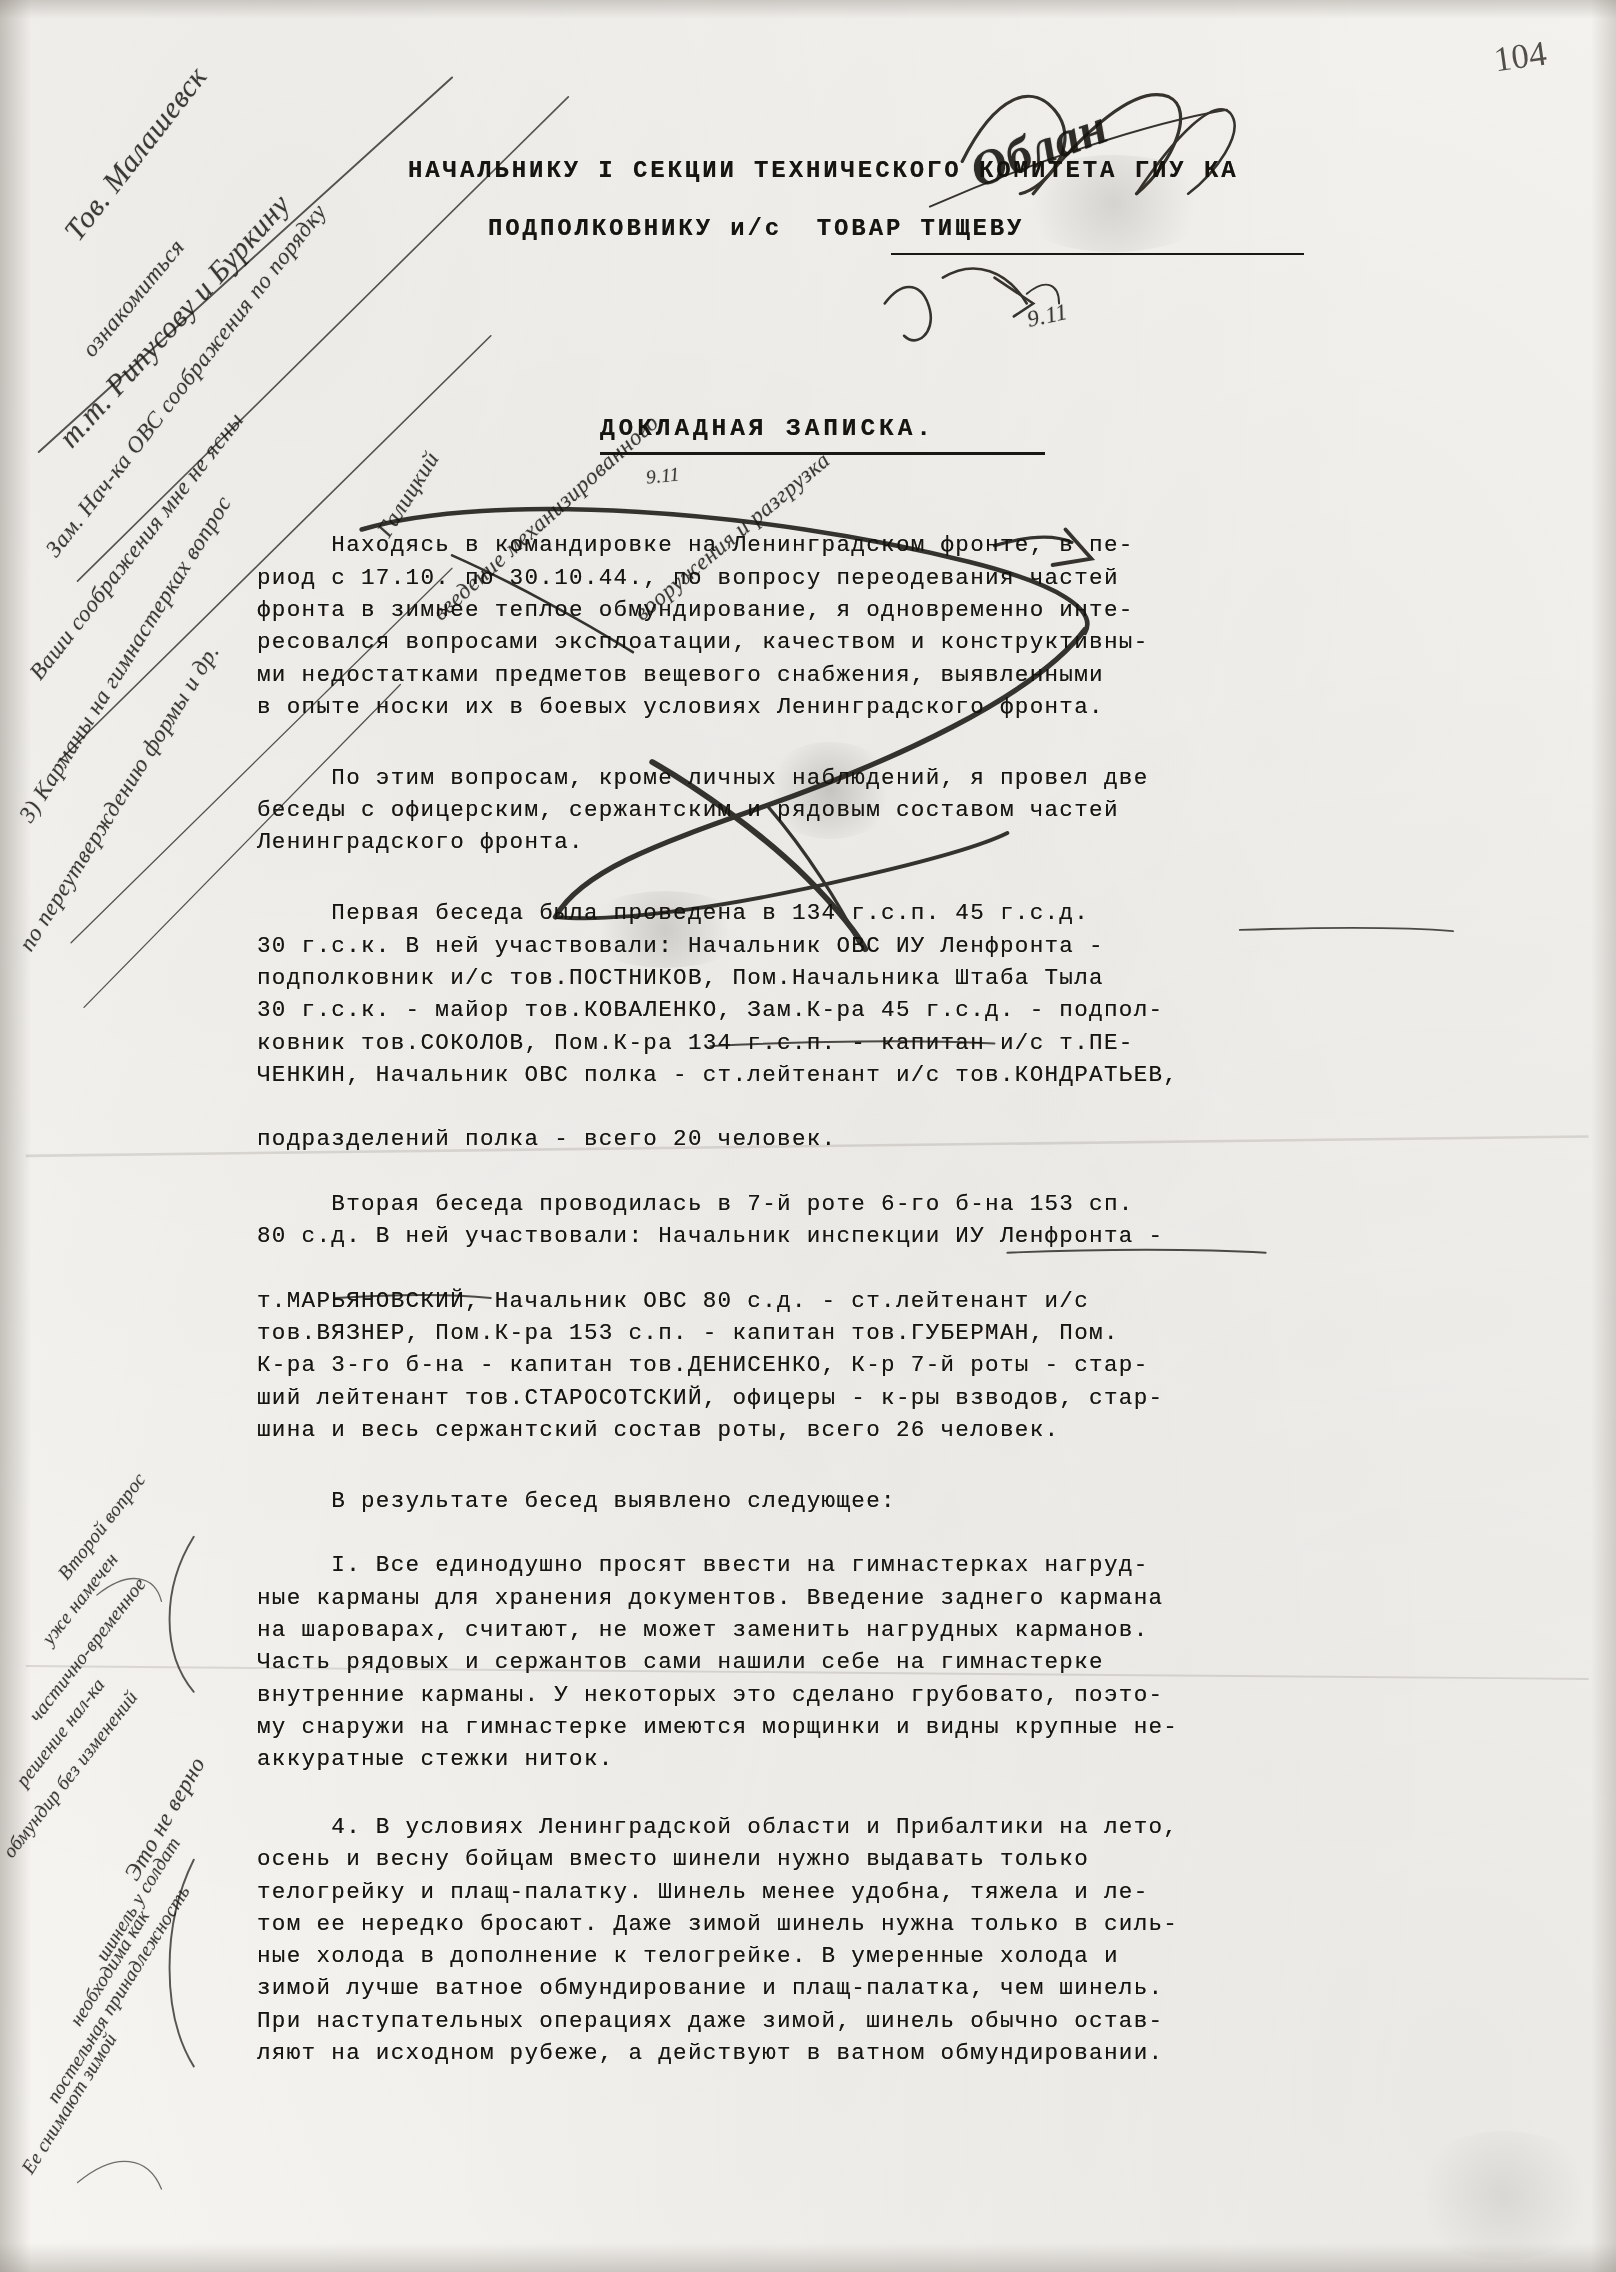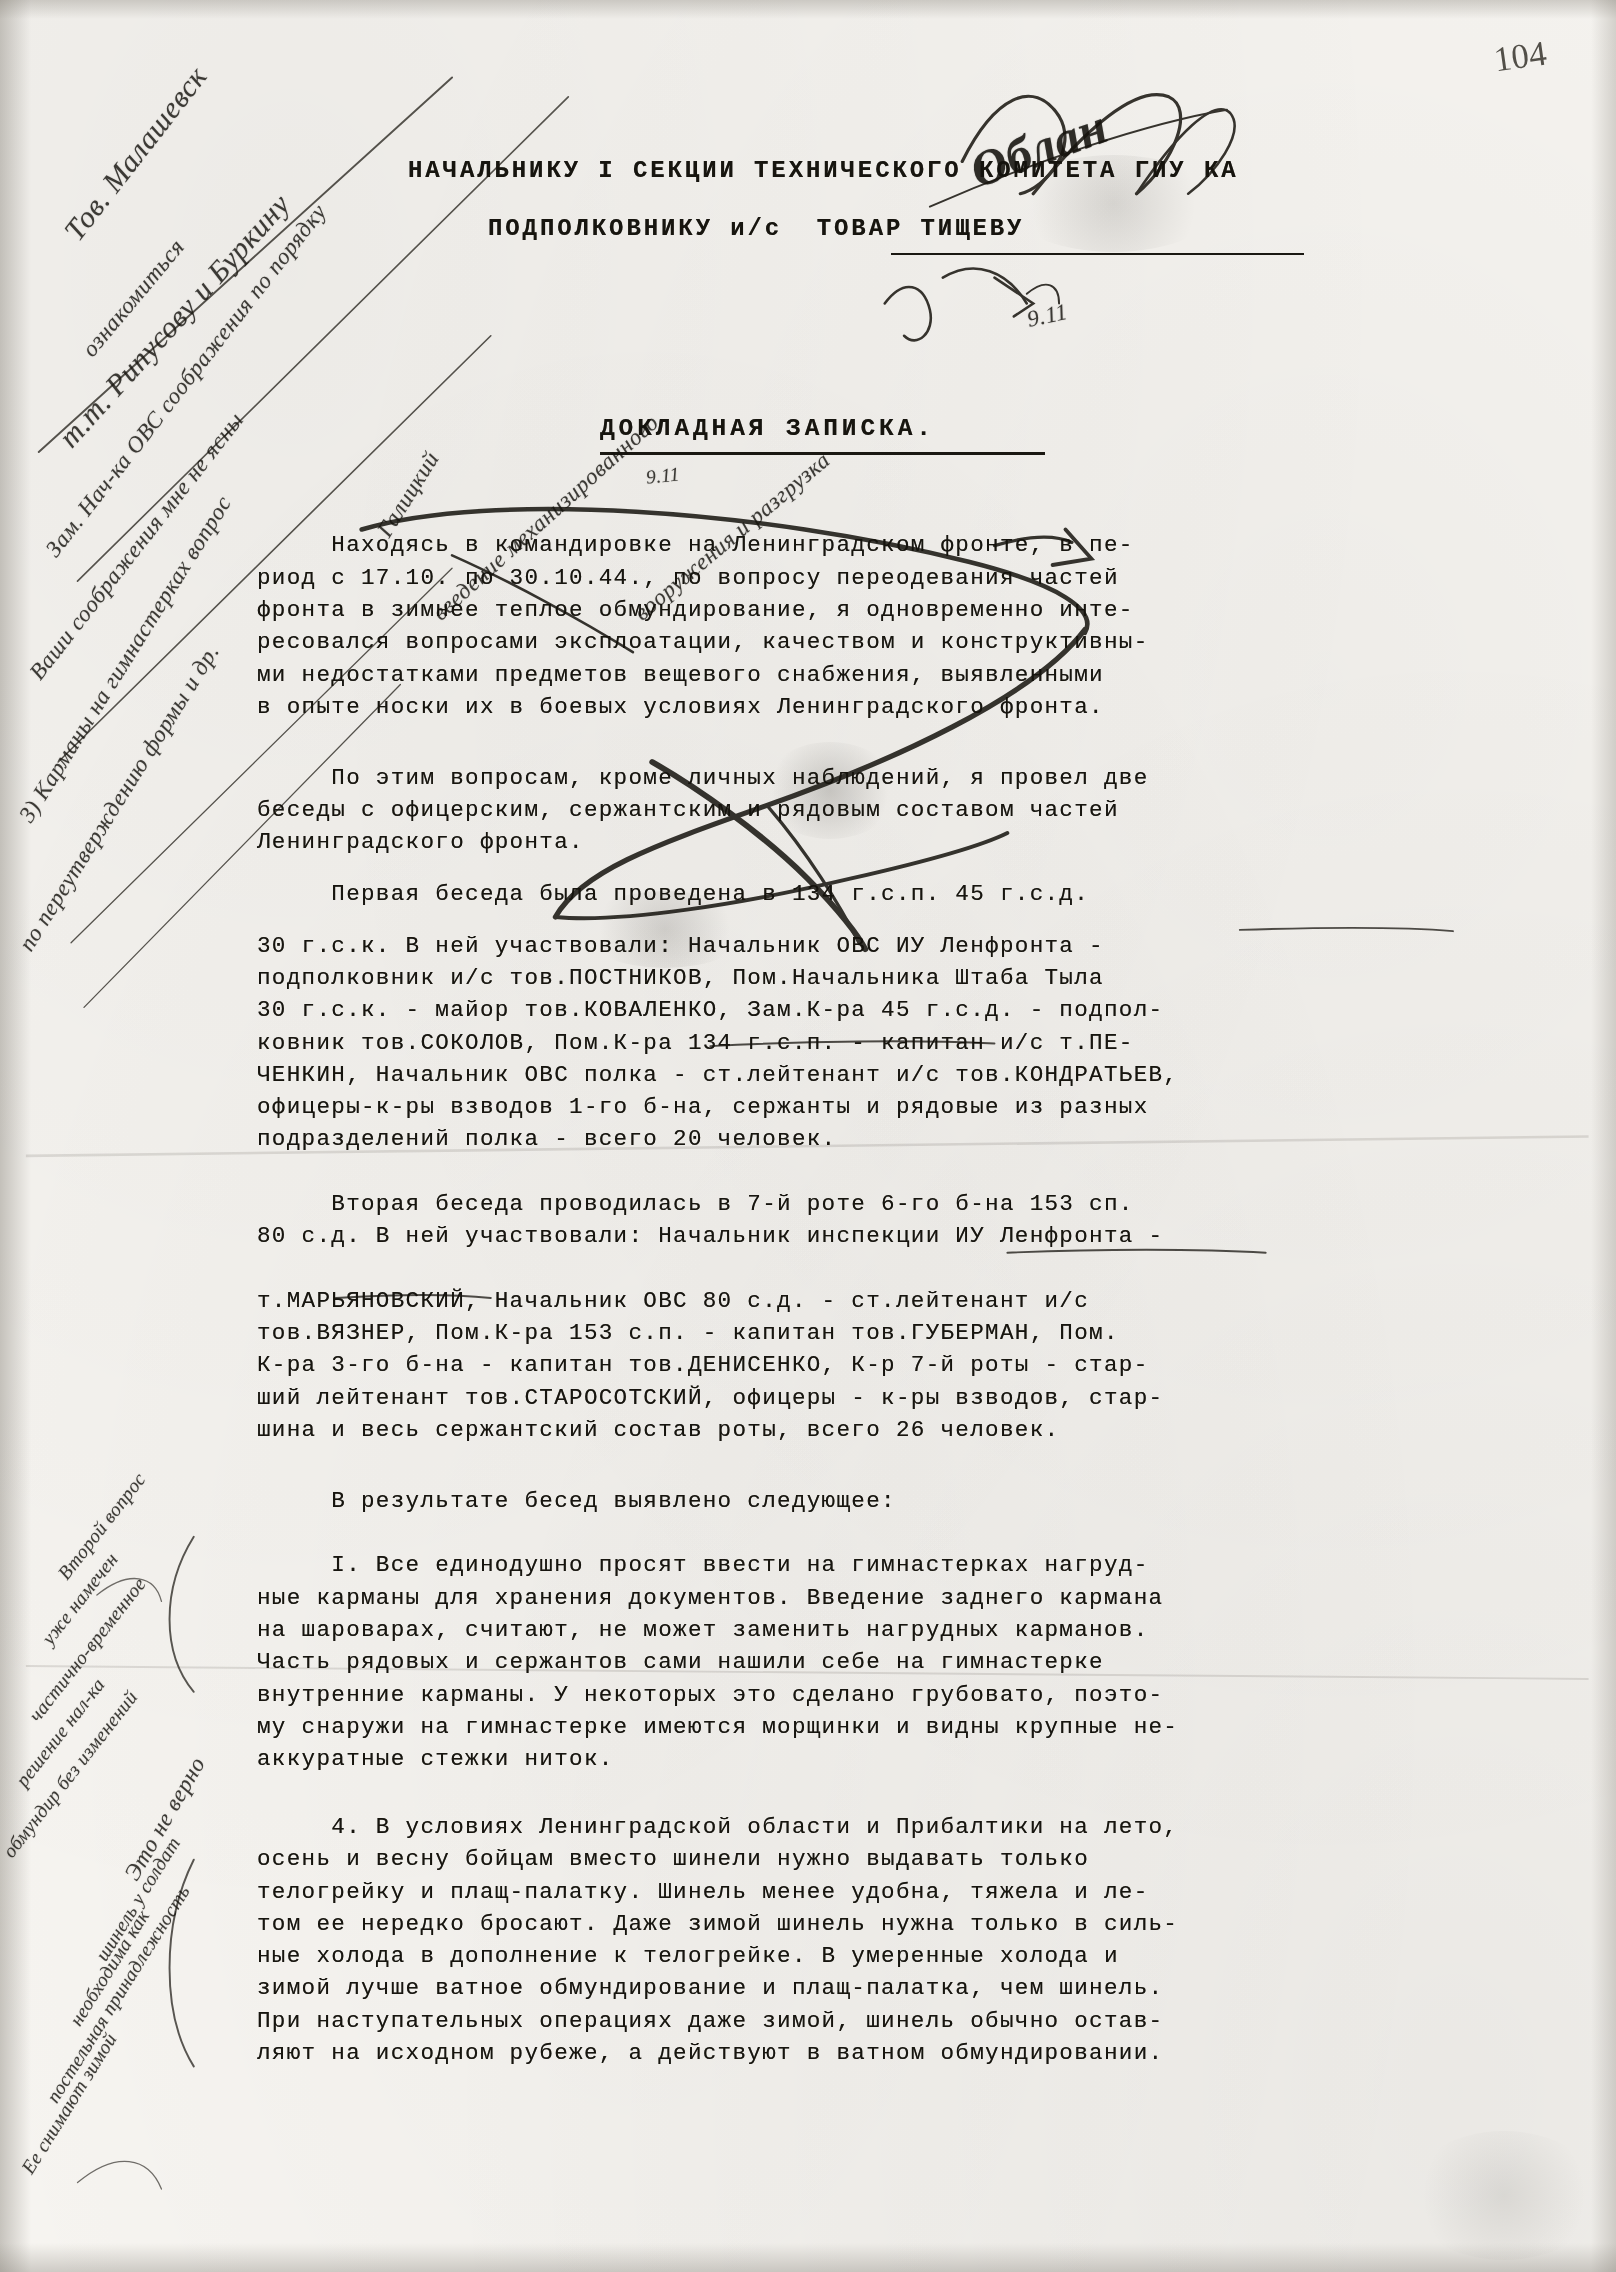--- a/index.html
+++ b/index.html
@@ -132,27 +132,26 @@
   <div class="typed" style="left:257px; top:562px;">риод с 17.10. по 30.10.44., по вопросу переодевания частей</div>
   <div class="typed" style="left:257px; top:594px;">фронта в зимнее теплое обмундирование, я одновременно инте-</div>
   <div class="typed" style="left:257px; top:626px;">ресовался вопросами эксплоатации, качеством и конструктивны-</div>
   <div class="typed" style="left:257px; top:659px;">ми недостатками предметов вещевого снабжения, выявленными</div>
   <div class="typed" style="left:257px; top:691px;">в опыте носки их в боевых условиях Ленинградского фронта.</div>
 
   <div class="typed" style="left:257px; top:762px;">     По этим вопросам, кроме личных наблюдений, я провел две</div>
   <div class="typed" style="left:257px; top:794px;">беседы с офицерским, сержантским и рядовым составом частей</div>
   <div class="typed" style="left:257px; top:826px;">Ленинградского фронта.</div>
 
-  <div class="typed" style="left:257px; top:878px;">     Первая беседа была проведена в 134 г.с.п. 45 г.с.д.</div>
+  <div class="typed" style="left:257px; top:897px;">     Первая беседа была проведена в 134 г.с.п. 45 г.с.д.</div>
   <div class="typed" style="left:257px; top:930px;">30 г.с.к. В ней участвовали: Начальник ОВС ИУ Ленфронта -</div>
   <div class="typed" style="left:257px; top:962px;">подполковник и/с тов.ПОСТНИКОВ, Пом.Начальника Штаба Тыла</div>
   <div class="typed" style="left:257px; top:994px;">30 г.с.к. - майор тов.КОВАЛЕНКО, Зам.К-ра 45 г.с.д. - подпол-</div>
   <div class="typed" style="left:257px; top:1027px;">ковник тов.СОКОЛОВ, Пом.К-ра 134 г.с.п. - капитан и/с т.ПЕ-</div>
   <div class="typed" style="left:257px; top:1059px;">ЧЕНКИН, Начальник ОВС полка - ст.лейтенант и/с тов.КОНДРАТЬЕВ,</div>
-  <div class="typed" style="left:257px; top:1091px;">офицеры-к-ры взводов 1-го б-на, сержанты и рядовые из разных</div>
   <div class="typed" style="left:257px; top:1123px;">подразделений полка - всего 20 человек.</div>
 
   <div class="typed" style="left:257px; top:1188px;">     Вторая беседа проводилась в 7-й роте 6-го б-на 153 сп.</div>
   <div class="typed" style="left:257px; top:1220px;">80 с.д. В ней участвовали: Начальник инспекции ИУ Ленфронта -</div>
   <div class="typed" style="left:257px; top:1285px;">т.МАРЬЯНОВСКИЙ, Начальник ОВС 80 с.д. - ст.лейтенант и/с</div>
   <div class="typed" style="left:257px; top:1317px;">тов.ВЯЗНЕР, Пом.К-ра 153 с.п. - капитан тов.ГУБЕРМАН, Пом.</div>
   <div class="typed" style="left:257px; top:1349px;">К-ра 3-го б-на - капитан тов.ДЕНИСЕНКО, К-р 7-й роты - стар-</div>
   <div class="typed" style="left:257px; top:1382px;">ший лейтенант тов.СТАРОСОТСКИЙ, офицеры - к-ры взводов, стар-</div>
   <div class="typed" style="left:257px; top:1414px;">шина и весь сержантский состав роты, всего 26 человек.</div>
 

